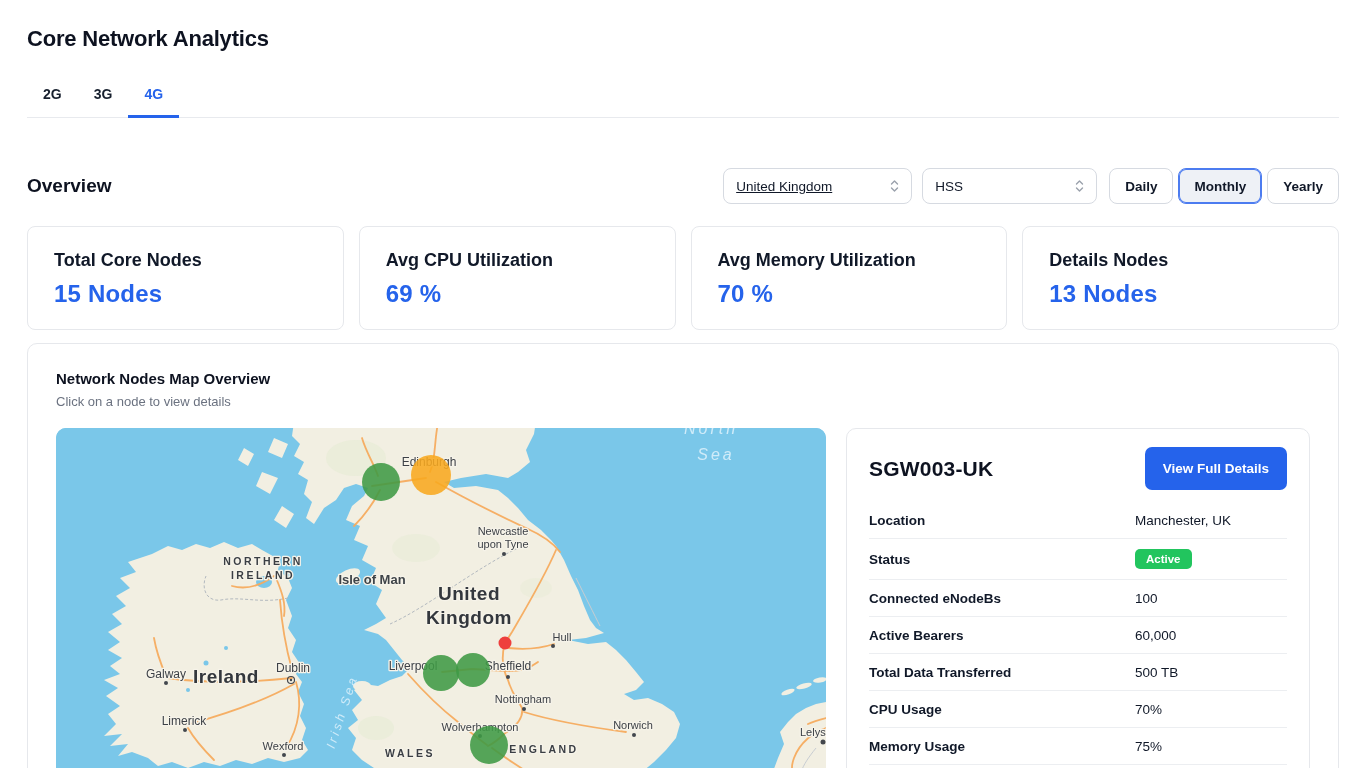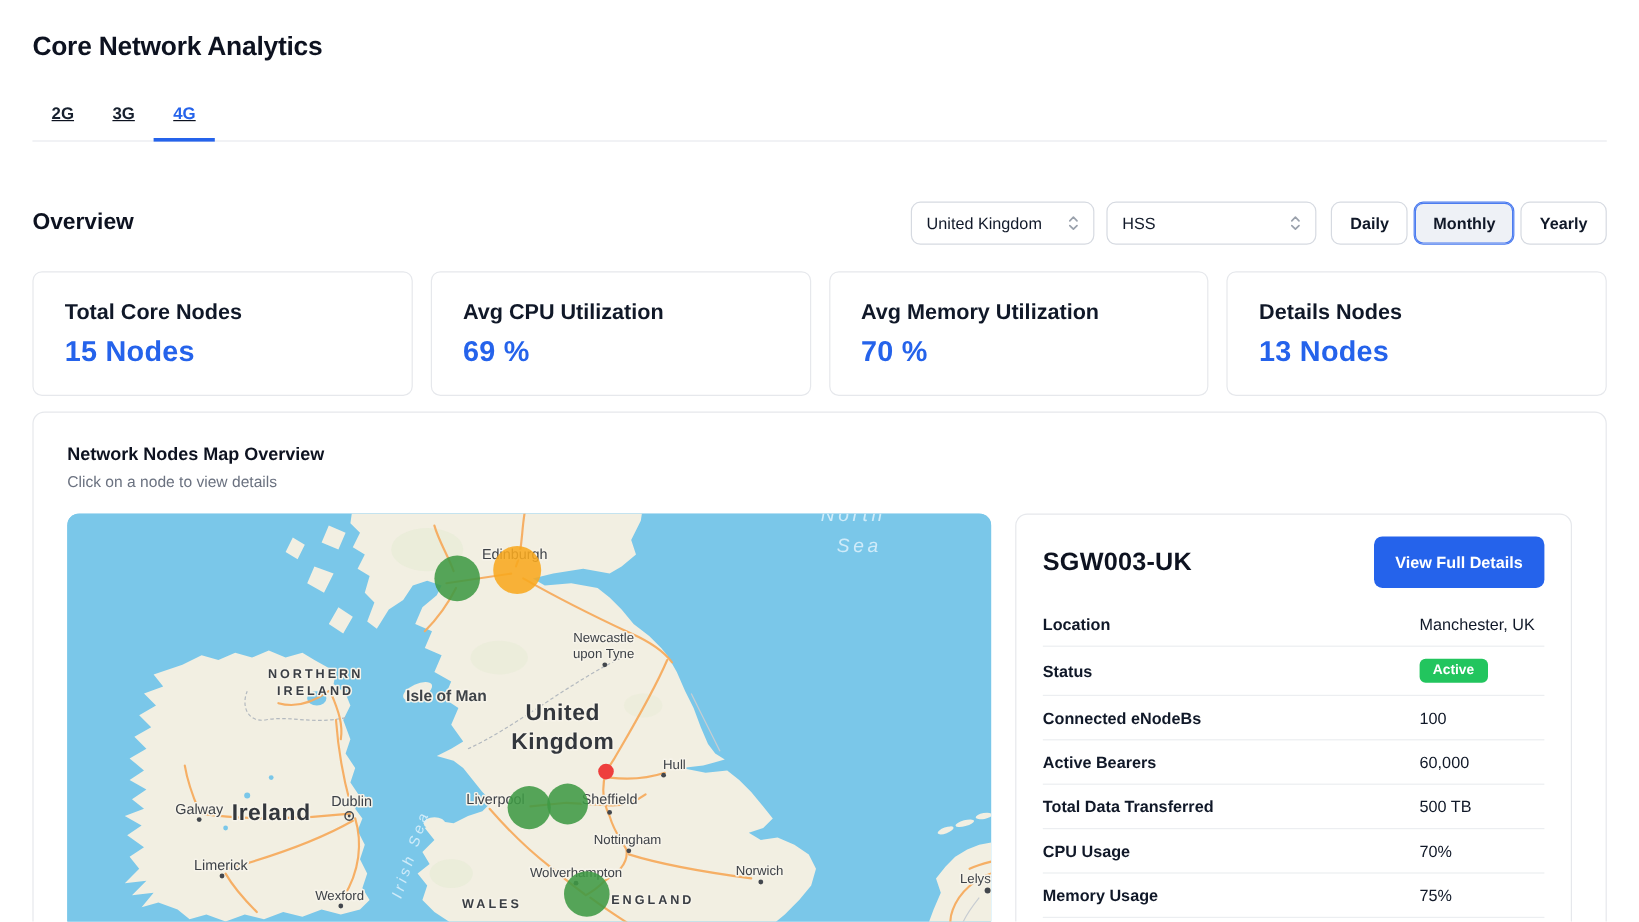--- a/index.html
+++ b/index.html
@@ -4,33 +4,33 @@
 <style>
   * { margin:0; padding:0; box-sizing:border-box; }
   html,body { width:1366px; height:768px; overflow:hidden; background:#fff;
     font-family:"Liberation Sans", sans-serif; color:#0d1220; }
   .page { padding:0 27px; }
 
   
   .page-title { margin-top:26px; font-size:22px; font-weight:800; letter-spacing:-0.2px; }
 
   
-  .tabbar { margin-top:34px; display:flex; border-bottom:1px solid #e8eaee;text-decoration:underline; }
+  .tabbar { margin-top:34px; display:flex; border-bottom:1px solid #e8eaee; }
   .tab { padding:0 16px 13px; font-size:14px; font-weight:700; color:#17202e;
     cursor:pointer; border-bottom:3px solid transparent; margin-bottom:-1px; }
   .tab.active { color:#2563eb; border-bottom-color:#2563eb; }
 
   
   .overview-row { margin-top:50px; display:flex; align-items:center; justify-content:space-between; }
   .overview-heading { font-size:19px; font-weight:800; }
   .controls { display:flex; align-items:center; gap:10px; }
   .select { height:36px; border:1px solid #d6dae1; border-radius:8px; background:#fff;
     display:flex; align-items:center; justify-content:space-between; padding:0 12px;
     font-size:13.5px; color:#101828; cursor:pointer; }
-  .select.country { width:153px; }
+  .select.country { width:189px;text-decoration:underline; }
   .select.nodetype { width:175px; }
   .chevrons { display:flex; flex-direction:column; align-items:center; color:#9aa1ac; margin-left:8px; }
   .period-group { display:flex; gap:5px; margin-left:2px; }
   .pbtn { height:36px; padding:0 15px; border:1px solid #d6dae1; border-radius:8px;
     background:#fff; font-size:13.5px; font-weight:700; color:#101828; cursor:pointer;
     font-family:"Liberation Sans", sans-serif; }
   .pbtn.selected { border:1px solid #4c7cf0; box-shadow:0 0 0 1px #4c7cf0 inset; background:#eef1f6; }
 
   
   .stats { margin-top:22px; display:grid; grid-template-columns:repeat(4,1fr); gap:15px; }
@@ -46,21 +46,21 @@
   .map-frame { width:770px; height:520px; border-radius:10px; overflow:hidden; flex:0 0 auto; background:#7ac7e9; }
 
   
   .detail-panel { flex:1; border:1px solid #e6e8ec; border-radius:10px; padding:18px 22px; height:520px; background:#fff; }
   .detail-head { display:flex; align-items:center; justify-content:space-between; }
   .detail-title { font-size:21px; font-weight:800; letter-spacing:0.2px; }
   .detail-btn { background:#2563eb; color:#fff; border:none; border-radius:7px;
     padding:14px 18px; font-size:13.5px; font-weight:700; cursor:pointer;
     font-family:"Liberation Sans", sans-serif; }
   .detail-rows { margin-top:12px; }
-  .drow { display:flex; align-items:center; padding:10px 0; border-bottom:1px solid #eceef1; min-height:37px;gap:48px; }
+  .drow { display:flex; align-items:center; padding:10px 0; border-bottom:1px solid #eceef1; min-height:37px; }
   .drow:last-child { border-bottom:none; }
   .dlabel { flex:0 0 266px; font-size:13.5px; font-weight:700; color:#101828; }
   .dvalue { font-size:13.5px; color:#101828; }
   .badge { display:inline-block; background:#22c55e; color:#fff; font-size:11.5px;
     font-weight:700; padding:4px 11px; border-radius:5px; }
 
   
   text { font-family:"Liberation Sans", sans-serif; fill:#3d4147;
     paint-order:stroke; stroke:#f6f3e9; stroke-width:2.6px; stroke-linejoin:round; }
   .sea-label { fill:#dff2fc; stroke:none; font-style:italic; opacity:.85; letter-spacing:3px; }

